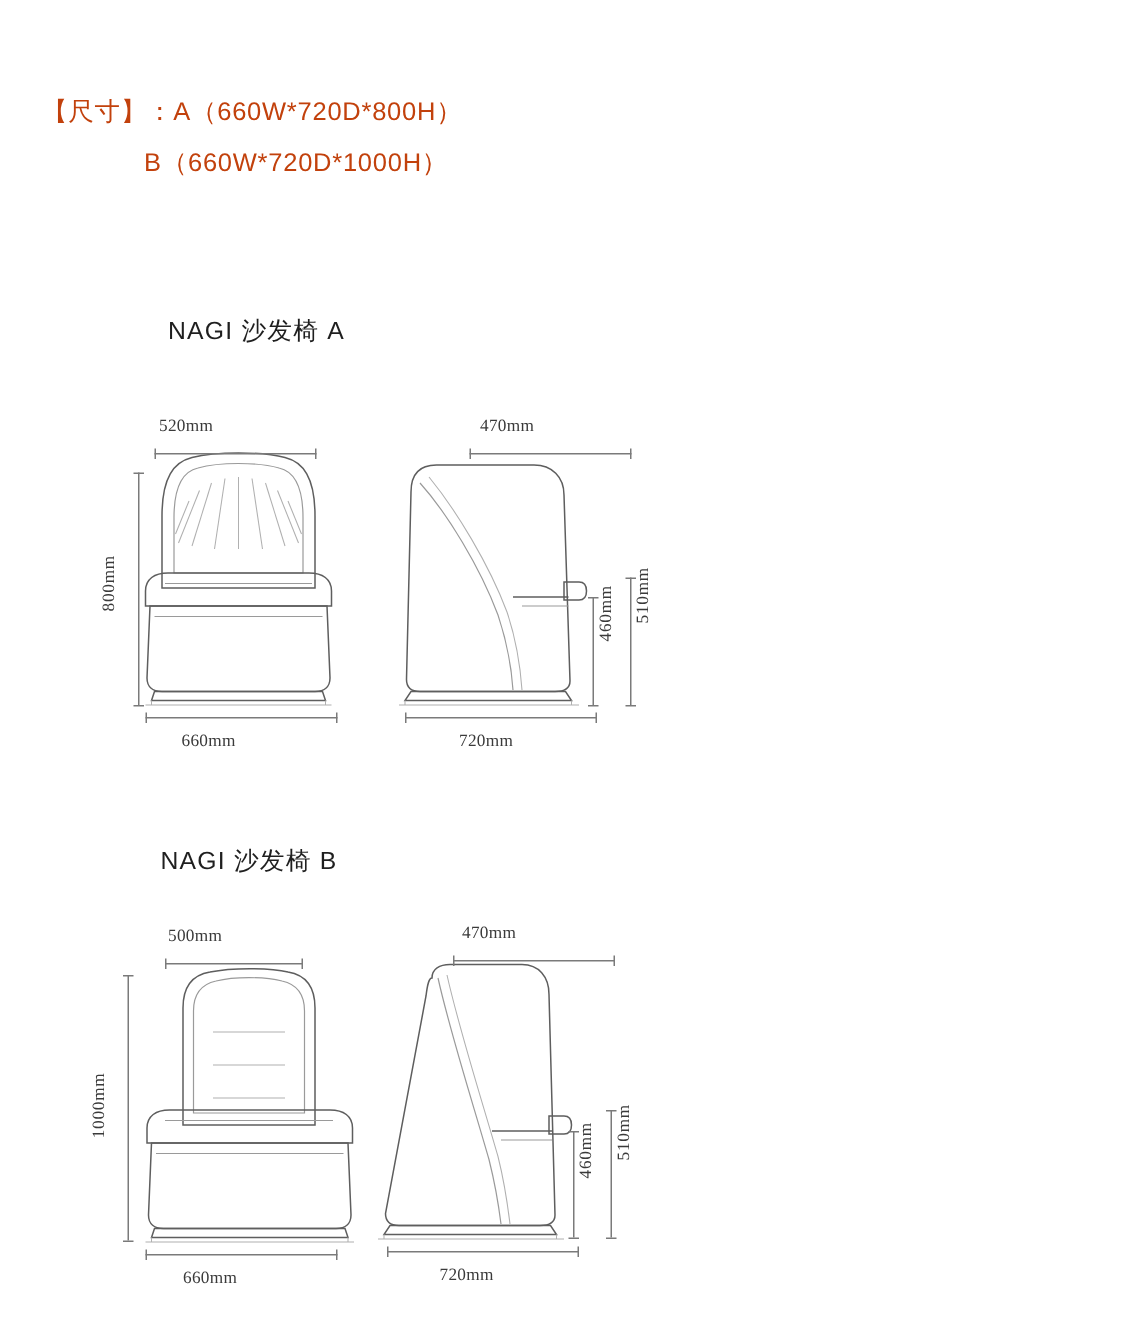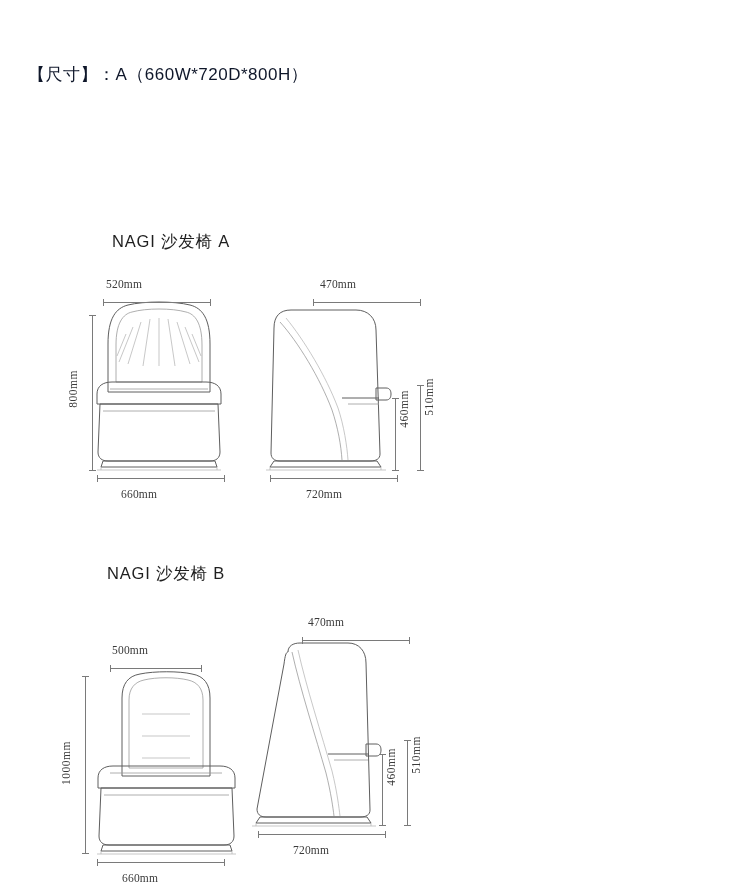--- a/index.html
+++ b/index.html
@@ -17,34 +17,34 @@
   }
 
   
   .spec-block {
     position: absolute;
     left: 28px;
     top: 58px;
     font-size: 17px;
     line-height: 34px;
     letter-spacing: 0.5px;
-    color: #0f172a;
+    color: #c2410c;
   }
   .spec-line { white-space: nowrap; }
   .spec-line.indent { padding-left: 68px; }
 
   
   .section-title {
     position: absolute;
     font-size: 16.5px;
     letter-spacing: 0.8px;
     color: #1f1f1f;
     white-space: nowrap;
   }
-  .sec-a-title { left: 112px; top: 231px; }
+  .sec-a-title { left: 112px; top: 210px; }
   .sec-b-title { left: 107px; top: 563px; }
 
   
   .drawing {
     position: absolute;
     font-family: Liberation Serif, serif;
   }
   .dim-label {
     position: absolute;
     font-size: 11.5px;
@@ -73,20 +73,21 @@
   svg { display: block; overflow: visible; }
   .ln { fill: none; stroke: #5e5e5e; stroke-width: 1; }
   .ln-light { fill: none; stroke: #9a9a9a; stroke-width: 0.8; }
   .ln-thin { fill: none; stroke: #b0b0b0; stroke-width: 0.7; }
 </style>
 </head>
 <body>
 
 <div class="spec-block">
   <div class="spec-line">【尺寸】：A（660W*720D*800H）</div>
+  <div class="spec-line indent">B（660W*720D*1000H）</div>
 </div>
 
 <div class="section-title sec-a-title">NAGI 沙发椅 A</div>
 
 <div class="drawing" style="left:70px; top:270px; width:220px; height:240px;">
 
   <div class="dim-label" style="left:36px; top:8px;">520mm</div>
   <div class="rule h" style="left:33px; top:32px; width:108px;"></div>
   <div class="tick v" style="left:33px; top:29px;"></div>
   <div class="tick v" style="left:140px; top:29px;"></div>
@@ -170,21 +171,21 @@
 
     <path class="ln" d="M16,191 L119,191 L123,197 L12,197 Z"></path>
     <path class="ln-thin" d="M8,200 L128,200"></path>
     <path class="ln-thin" d="M12,197 L12,200"></path>
     <path class="ln-thin" d="M123,197 L123,200"></path>
   </svg>
 </div>
 
 <div class="section-title sec-b-title">NAGI 沙发椅 B</div>
 
-<div class="drawing" style="left:62px; top:636px; width:230px; height:255px;">
+<div class="drawing" style="left:62px; top:610px; width:230px; height:255px;">
 
   <div class="dim-label" style="left:50px; top:8px;">500mm</div>
   <div class="rule h" style="left:48px; top:32px; width:92px;"></div>
   <div class="tick v" style="left:48px; top:29px;"></div>
   <div class="tick v" style="left:139px; top:29px;"></div>
 
   <div class="dim-label vert" style="left:-2px; top:105px;">1000mm</div>
   <div class="rule v" style="left:23px; top:40px; height:177px;"></div>
   <div class="tick h" style="left:20px; top:40px;"></div>
   <div class="tick h" style="left:20px; top:217px;"></div>

